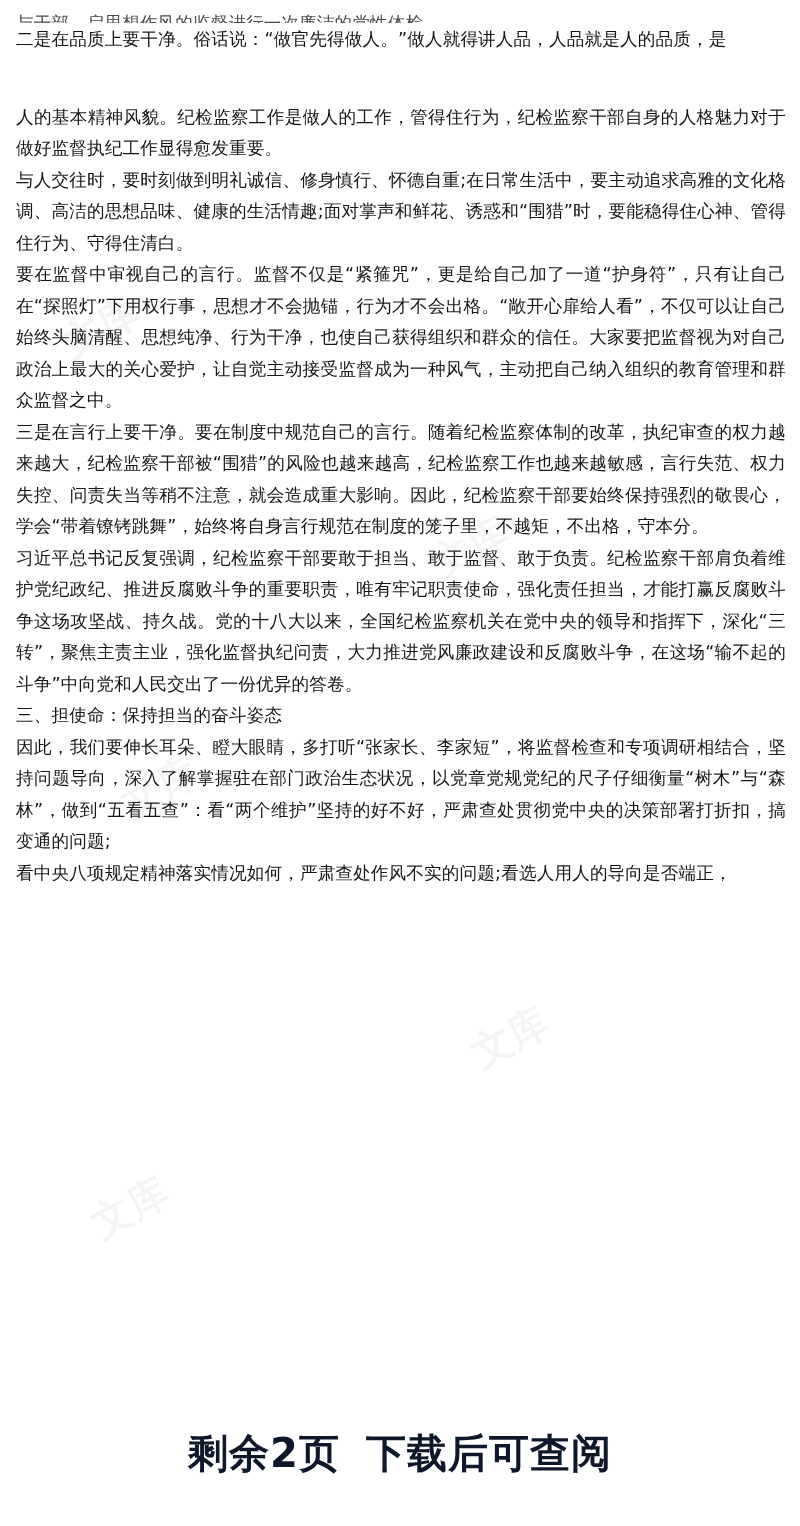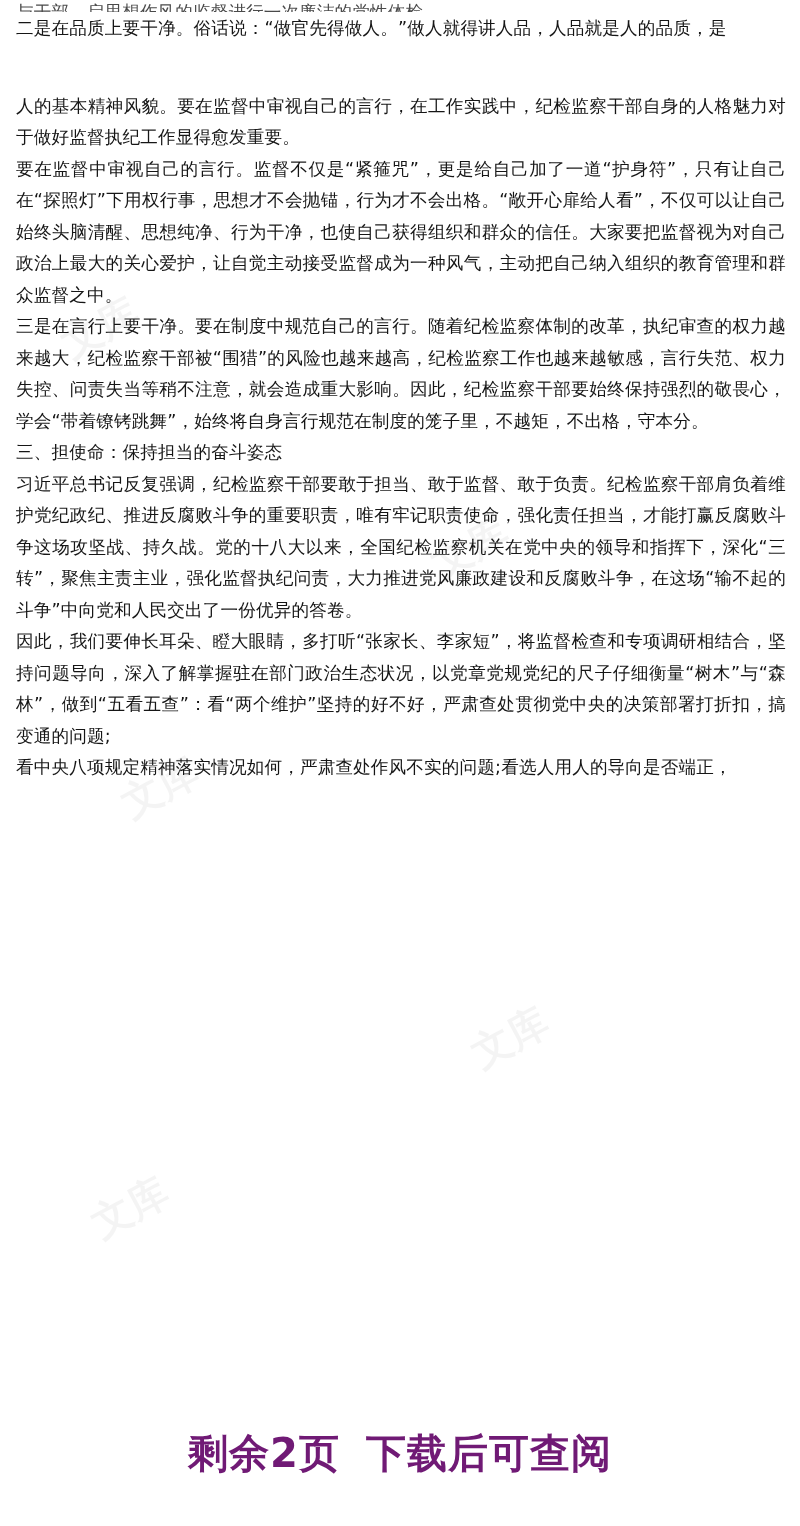--- a/index.html
+++ b/index.html
@@ -20,21 +20,21 @@
     width: 800px;
     height: 1526px;
     background: #fff;
     box-sizing: border-box;
   }
   .doc-body {
     position: absolute;
     left: 0;
     top: 0;
     width: 800px;
-    padding: 1px 14px 0 16px;
+    padding: 12px 14px 0 16px;
     box-sizing: border-box;
   }
   .clipped-top {
     font-size: 17.5px;
     line-height: 22px;
     color: #4a4a4a;
     height: 11px;
     overflow: hidden;
     margin-bottom: 1px;
     letter-spacing: 0.2px;
@@ -62,21 +62,21 @@
     background: #ffffff;
     display: flex;
     align-items: center;
     justify-content: center;
   }
   .footer-text {
     font-family: "DejaVu Sans", "Liberation Sans", sans-serif;
     font-weight: bold;
     font-size: 40px;
     letter-spacing: 1px;
-    color: #701a75;
+    color: #0f172a;
     white-space: nowrap;
   }
   .footer-text .sep {
     display: inline-block;
     width: 26px;
   }
   .watermark {
     position: absolute;
     color: rgba(0,0,0,0.045);
     font-size: 40px;
@@ -104,25 +104,26 @@
   <div class="watermark wm5">文库</div>
 
   <div class="doc-body">
 
     <div class="clipped-top">与干部、启思想作风的监督进行一次廉洁的党性体检。</div>
 
     <p class="para">二是在品质上要干净。俗话说：“做官先得做人。”做人就得讲人品，人品就是人的品质，是</p>
 
     <div class="gap-lg"></div>
 
-    <p class="para">人的基本精神风貌。要在监督中审视自己的言行，在工作实践中，纪检监察干部自身的人格魅力对于做好监督执纪工作显得愈发重要。</p>
+    <p class="para">人的基本精神风貌。纪检监察工作是做人的工作，管得住行为，纪检监察干部自身的人格魅力对于做好监督执纪工作显得愈发重要。</p>
+    <p class="para">与人交往时，要时刻做到明礼诚信、修身慎行、怀德自重;在日常生活中，要主动追求高雅的文化格调、高洁的思想品味、健康的生活情趣;面对掌声和鲜花、诱惑和“围猎”时，要能稳得住心神、管得住行为、守得住清白。</p>
     <p class="para">要在监督中审视自己的言行。监督不仅是“紧箍咒”，更是给自己加了一道“护身符”，只有让自己在“探照灯”下用权行事，思想才不会抛锚，行为才不会出格。“敞开心扉给人看”，不仅可以让自己始终头脑清醒、思想纯净、行为干净，也使自己获得组织和群众的信任。大家要把监督视为对自己政治上最大的关心爱护，让自觉主动接受监督成为一种风气，主动把自己纳入组织的教育管理和群众监督之中。</p>
     <p class="para">三是在言行上要干净。要在制度中规范自己的言行。随着纪检监察体制的改革，执纪审查的权力越来越大，纪检监察干部被“围猎”的风险也越来越高，纪检监察工作也越来越敏感，言行失范、权力失控、问责失当等稍不注意，就会造成重大影响。因此，纪检监察干部要始终保持强烈的敬畏心，学会“带着镣铐跳舞”，始终将自身言行规范在制度的笼子里，不越矩，不出格，守本分。</p>
+    <p class="para">习近平总书记反复强调，纪检监察干部要敢于担当、敢于监督、敢于负责。纪检监察干部肩负着维护党纪政纪、推进反腐败斗争的重要职责，唯有牢记职责使命，强化责任担当，才能打赢反腐败斗争这场攻坚战、持久战。党的十八大以来，全国纪检监察机关在党中央的领导和指挥下，深化“三转”，聚焦主责主业，强化监督执纪问责，大力推进党风廉政建设和反腐败斗争，在这场“输不起的斗争”中向党和人民交出了一份优异的答卷。</p>
     <p class="para">三、担使命：保持担当的奋斗姿态</p>
-    <p class="para">习近平总书记反复强调，纪检监察干部要敢于担当、敢于监督、敢于负责。纪检监察干部肩负着维护党纪政纪、推进反腐败斗争的重要职责，唯有牢记职责使命，强化责任担当，才能打赢反腐败斗争这场攻坚战、持久战。党的十八大以来，全国纪检监察机关在党中央的领导和指挥下，深化“三转”，聚焦主责主业，强化监督执纪问责，大力推进党风廉政建设和反腐败斗争，在这场“输不起的斗争”中向党和人民交出了一份优异的答卷。</p>
     <p class="para">因此，我们要伸长耳朵、瞪大眼睛，多打听“张家长、李家短”，将监督检查和专项调研相结合，坚持问题导向，深入了解掌握驻在部门政治生态状况，以党章党规党纪的尺子仔细衡量“树木”与“森林”，做到“五看五查”：看“两个维护”坚持的好不好，严肃查处贯彻党中央的决策部署打折扣，搞变通的问题;</p>
     <p class="para">看中央八项规定精神落实情况如何，严肃查处作风不实的问题;看选人用人的导向是否端正，</p>
 
   </div>
 
   <div class="footer-band">
     <div class="footer-text">
       <span>剩余2页</span><span class="sep"></span><span>下载后可查阅</span>
     </div>
   </div>

